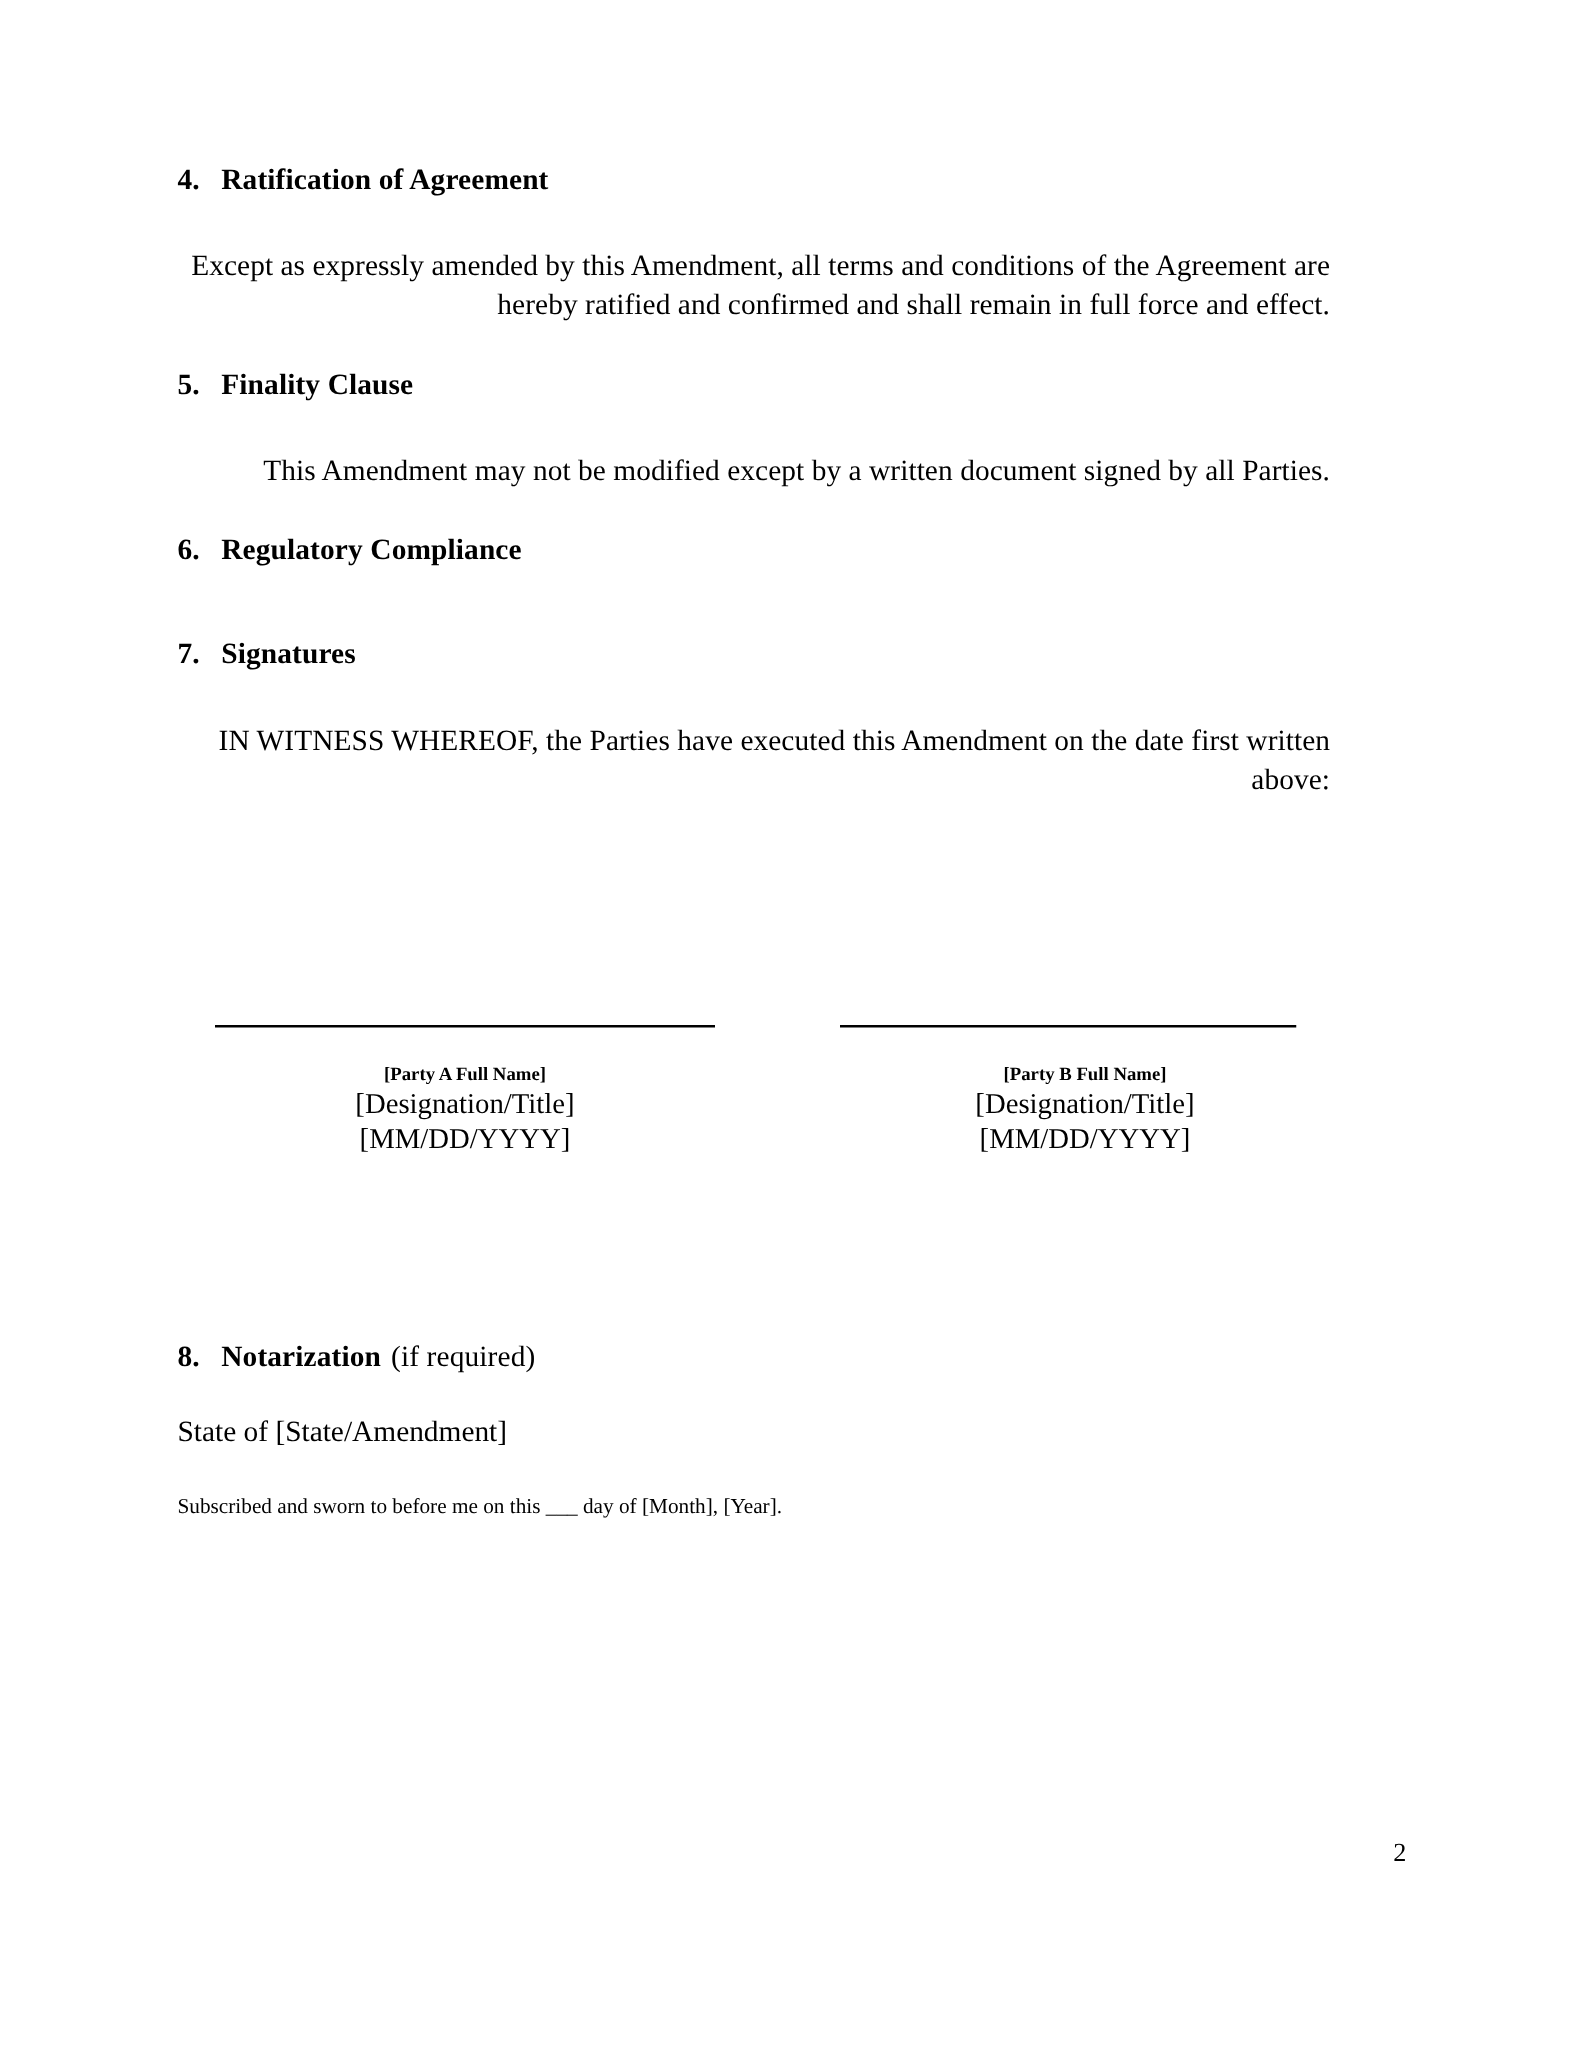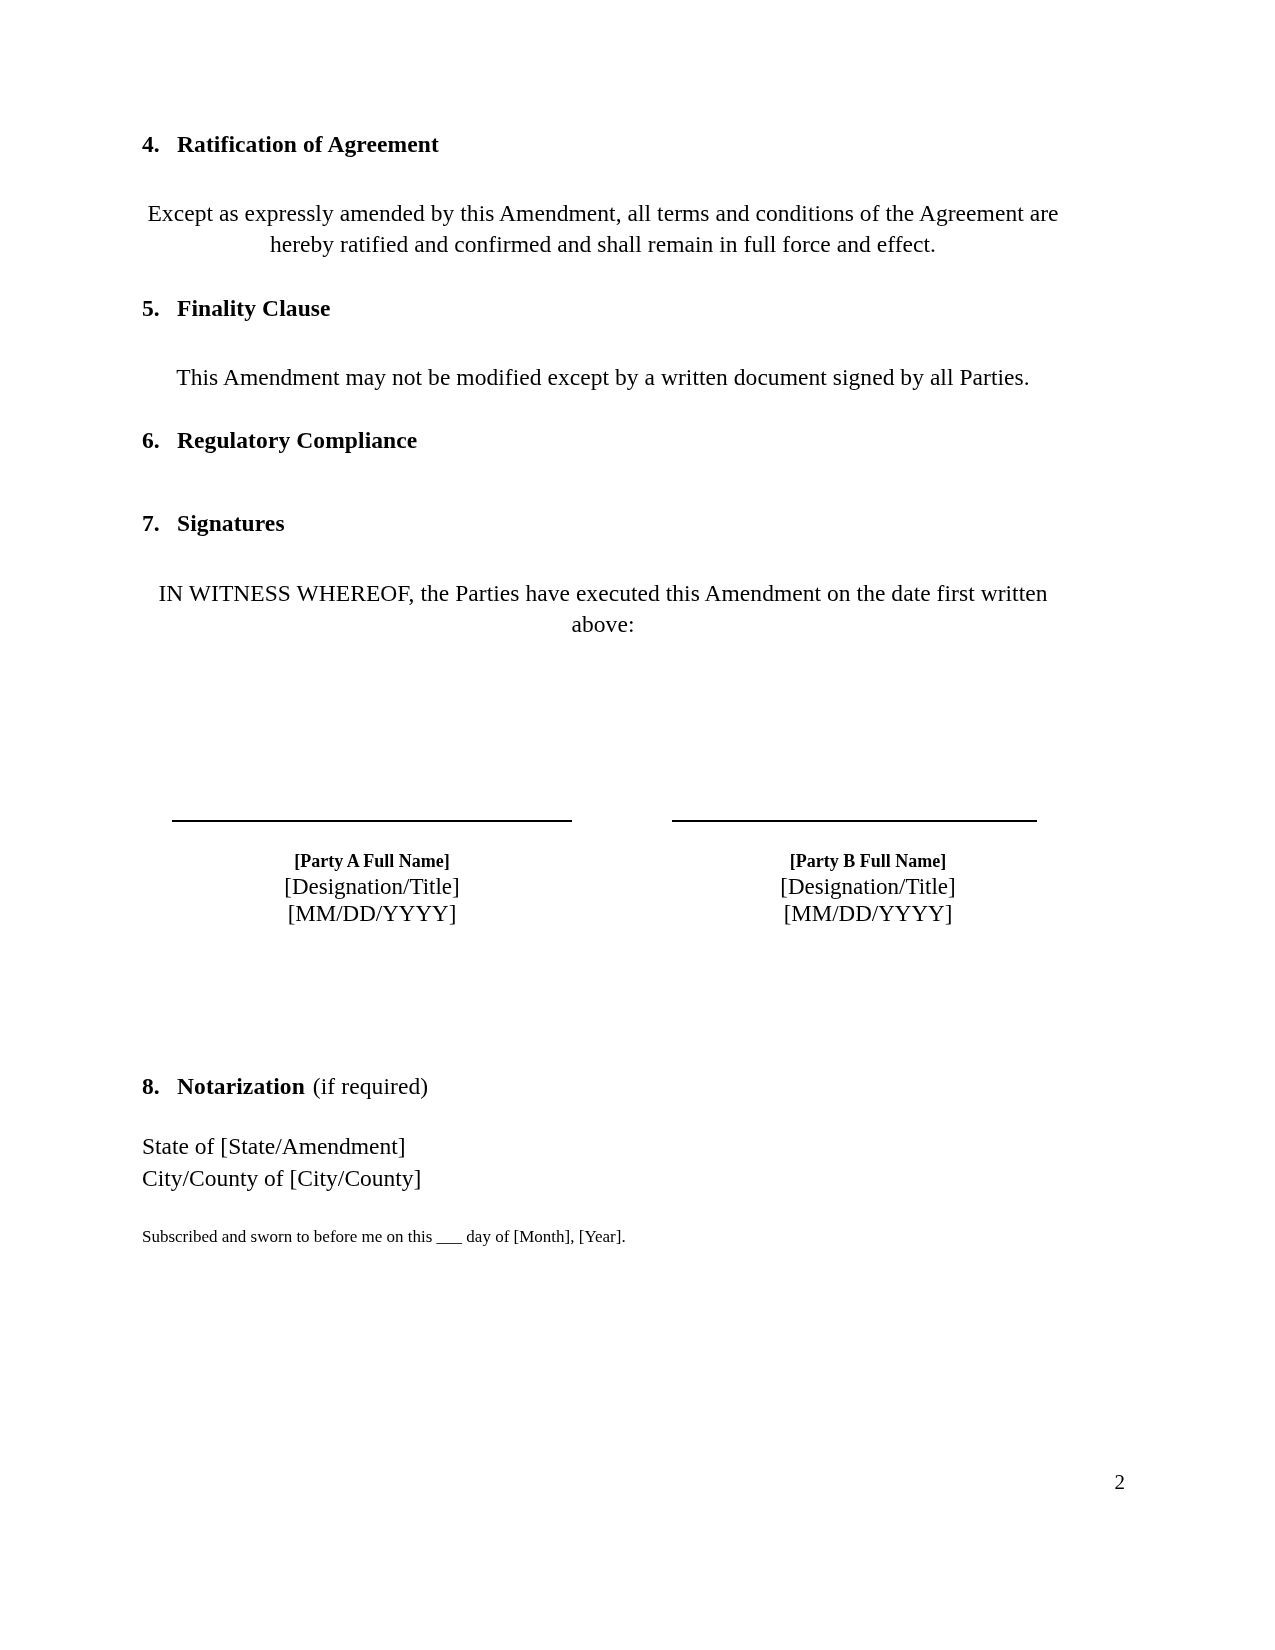--- a/index.html
+++ b/index.html
@@ -51,21 +51,21 @@
   }
   .heading .note {
     font-weight: normal;
     margin-left: 8px;
   }
 
   
   .para {
     font-size: 23.5px;
     line-height: 1.33;
-    text-align: center;
+    text-align: right;
     letter-spacing: 0.05px;
   }
 
   
   .mt-a { margin-top: 40px; }   
   .mt-b { margin-top: 33px; }   
   .mt-c { margin-top: 55px; }   
 
   
   .sig-block {
@@ -87,21 +87,21 @@
 
   .sig-line {
     border-bottom: 2px solid #000000;
     height: 0;
     width: 400px;
     margin-bottom: 29px;
   }
   .sig-col.right .sig-line { width: 365px; }
 
   .sig-name {
-    font-size: 18px;
+    font-size: 15px;
     font-weight: bold;
     line-height: 1.2;
     font-family: Liberation Serif, serif;
   }
   .sig-sub {
     font-size: 23px;
     font-weight: normal;
     line-height: 1.2;
   }
 
@@ -188,21 +188,20 @@
   <div class="notary">
 
     <div class="heading">
       <span class="num">8.</span>
       <span class="title">Notarization</span>
       <span class="note">(if required)</span>
     </div>
 
     <div class="notary-lines">
       <div>State of [State/Amendment]</div>
-      <div>City/County of [City/County]</div>
     </div>
 
     <div class="notary-para">Subscribed and sworn to before me on this ___ day of [Month], [Year].</div>
 
     <div class="notary-lines">
     </div>
 
   </div>
 
   <div class="page-number">2</div>

